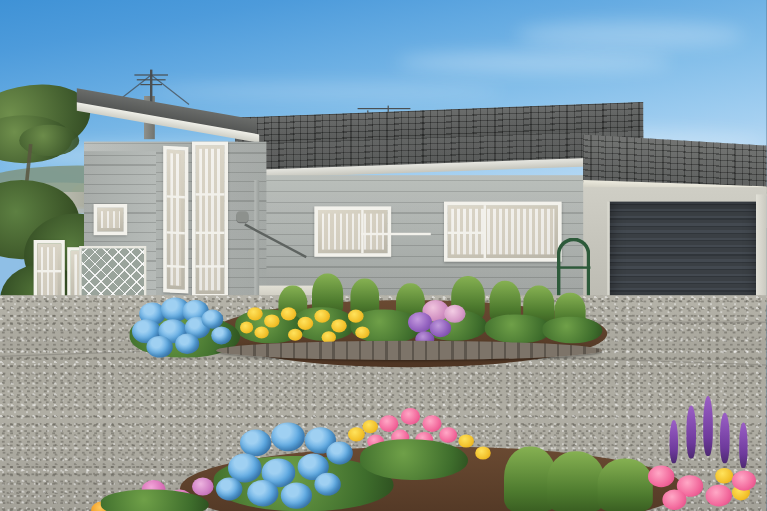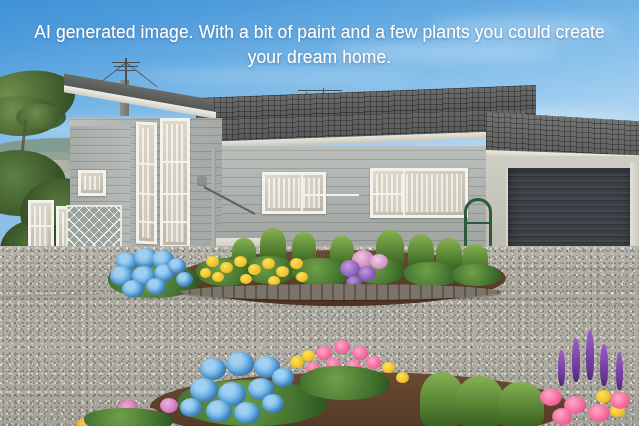--- a/index.html
+++ b/index.html
@@ -561,15 +561,14 @@
   <div class="pinkfl" style="left:552px;top:408px;width:20px;height:17px;"></div>
   <div class="pinkfl" style="left:610px;top:392px;width:20px;height:17px;"></div>
 
   <div class="pinkfl" style="left:118px;top:400px;width:20px;height:17px;background:radial-gradient(circle at 40% 35%,#f2a6d8,#d86fb8 60%,#b44c96);"></div>
   <div class="pinkfl" style="left:140px;top:408px;width:20px;height:17px;background:radial-gradient(circle at 40% 35%,#f2a6d8,#d86fb8 60%,#b44c96);"></div>
   <div class="pinkfl" style="left:160px;top:398px;width:18px;height:15px;background:radial-gradient(circle at 40% 35%,#eeb4e0,#cd7cc2 60%,#a957a0);"></div>
   <div class="daylily" style="left:96px;top:410px;width:20px;height:16px;background:radial-gradient(circle at 40% 35%,#ffc85c,#ef9a22 60%,#d4780f);"></div>
   <div class="daylily" style="left:76px;top:418px;width:18px;height:14px;background:radial-gradient(circle at 40% 35%,#ffc85c,#ef9a22 60%,#d4780f);"></div>
   <div class="foliage" style="left:84px;top:408px;width:90px;height:24px;"></div>
 
-  <div class="overlay-text">AI generated image. With a bit of paint and a few plants you could create your dream home.</div>
 
 </div>
 
 </body></html>

